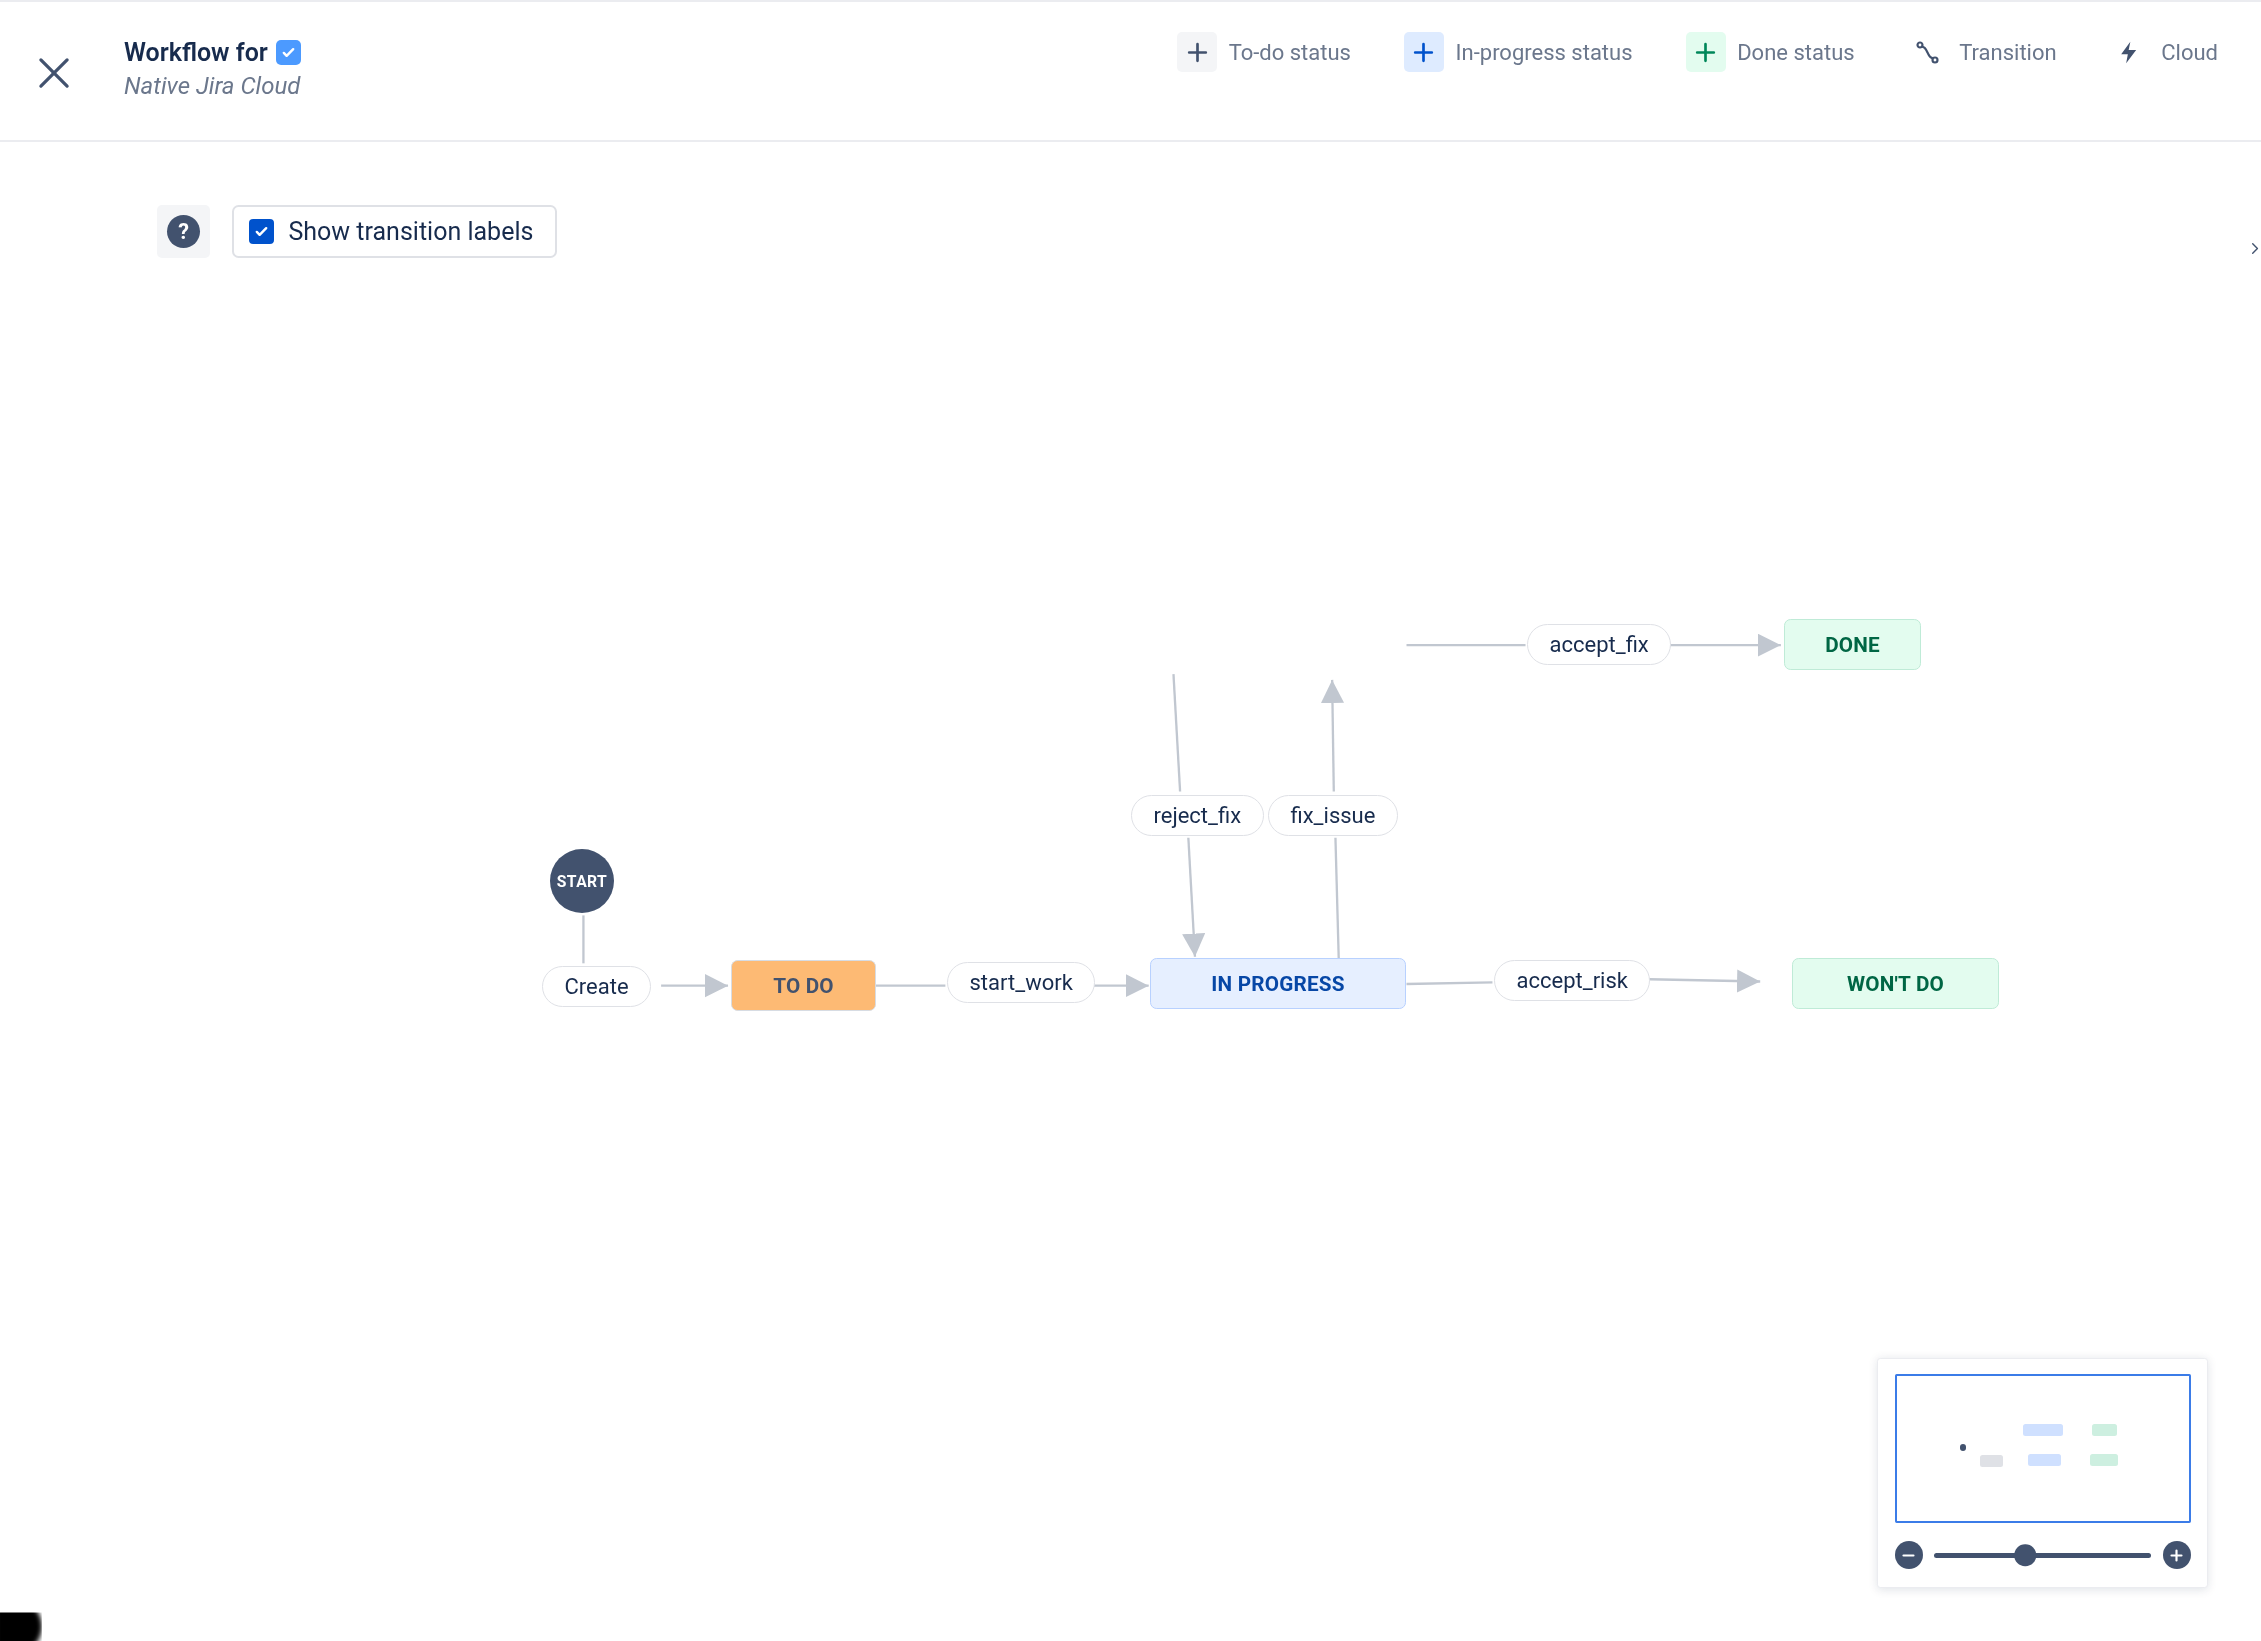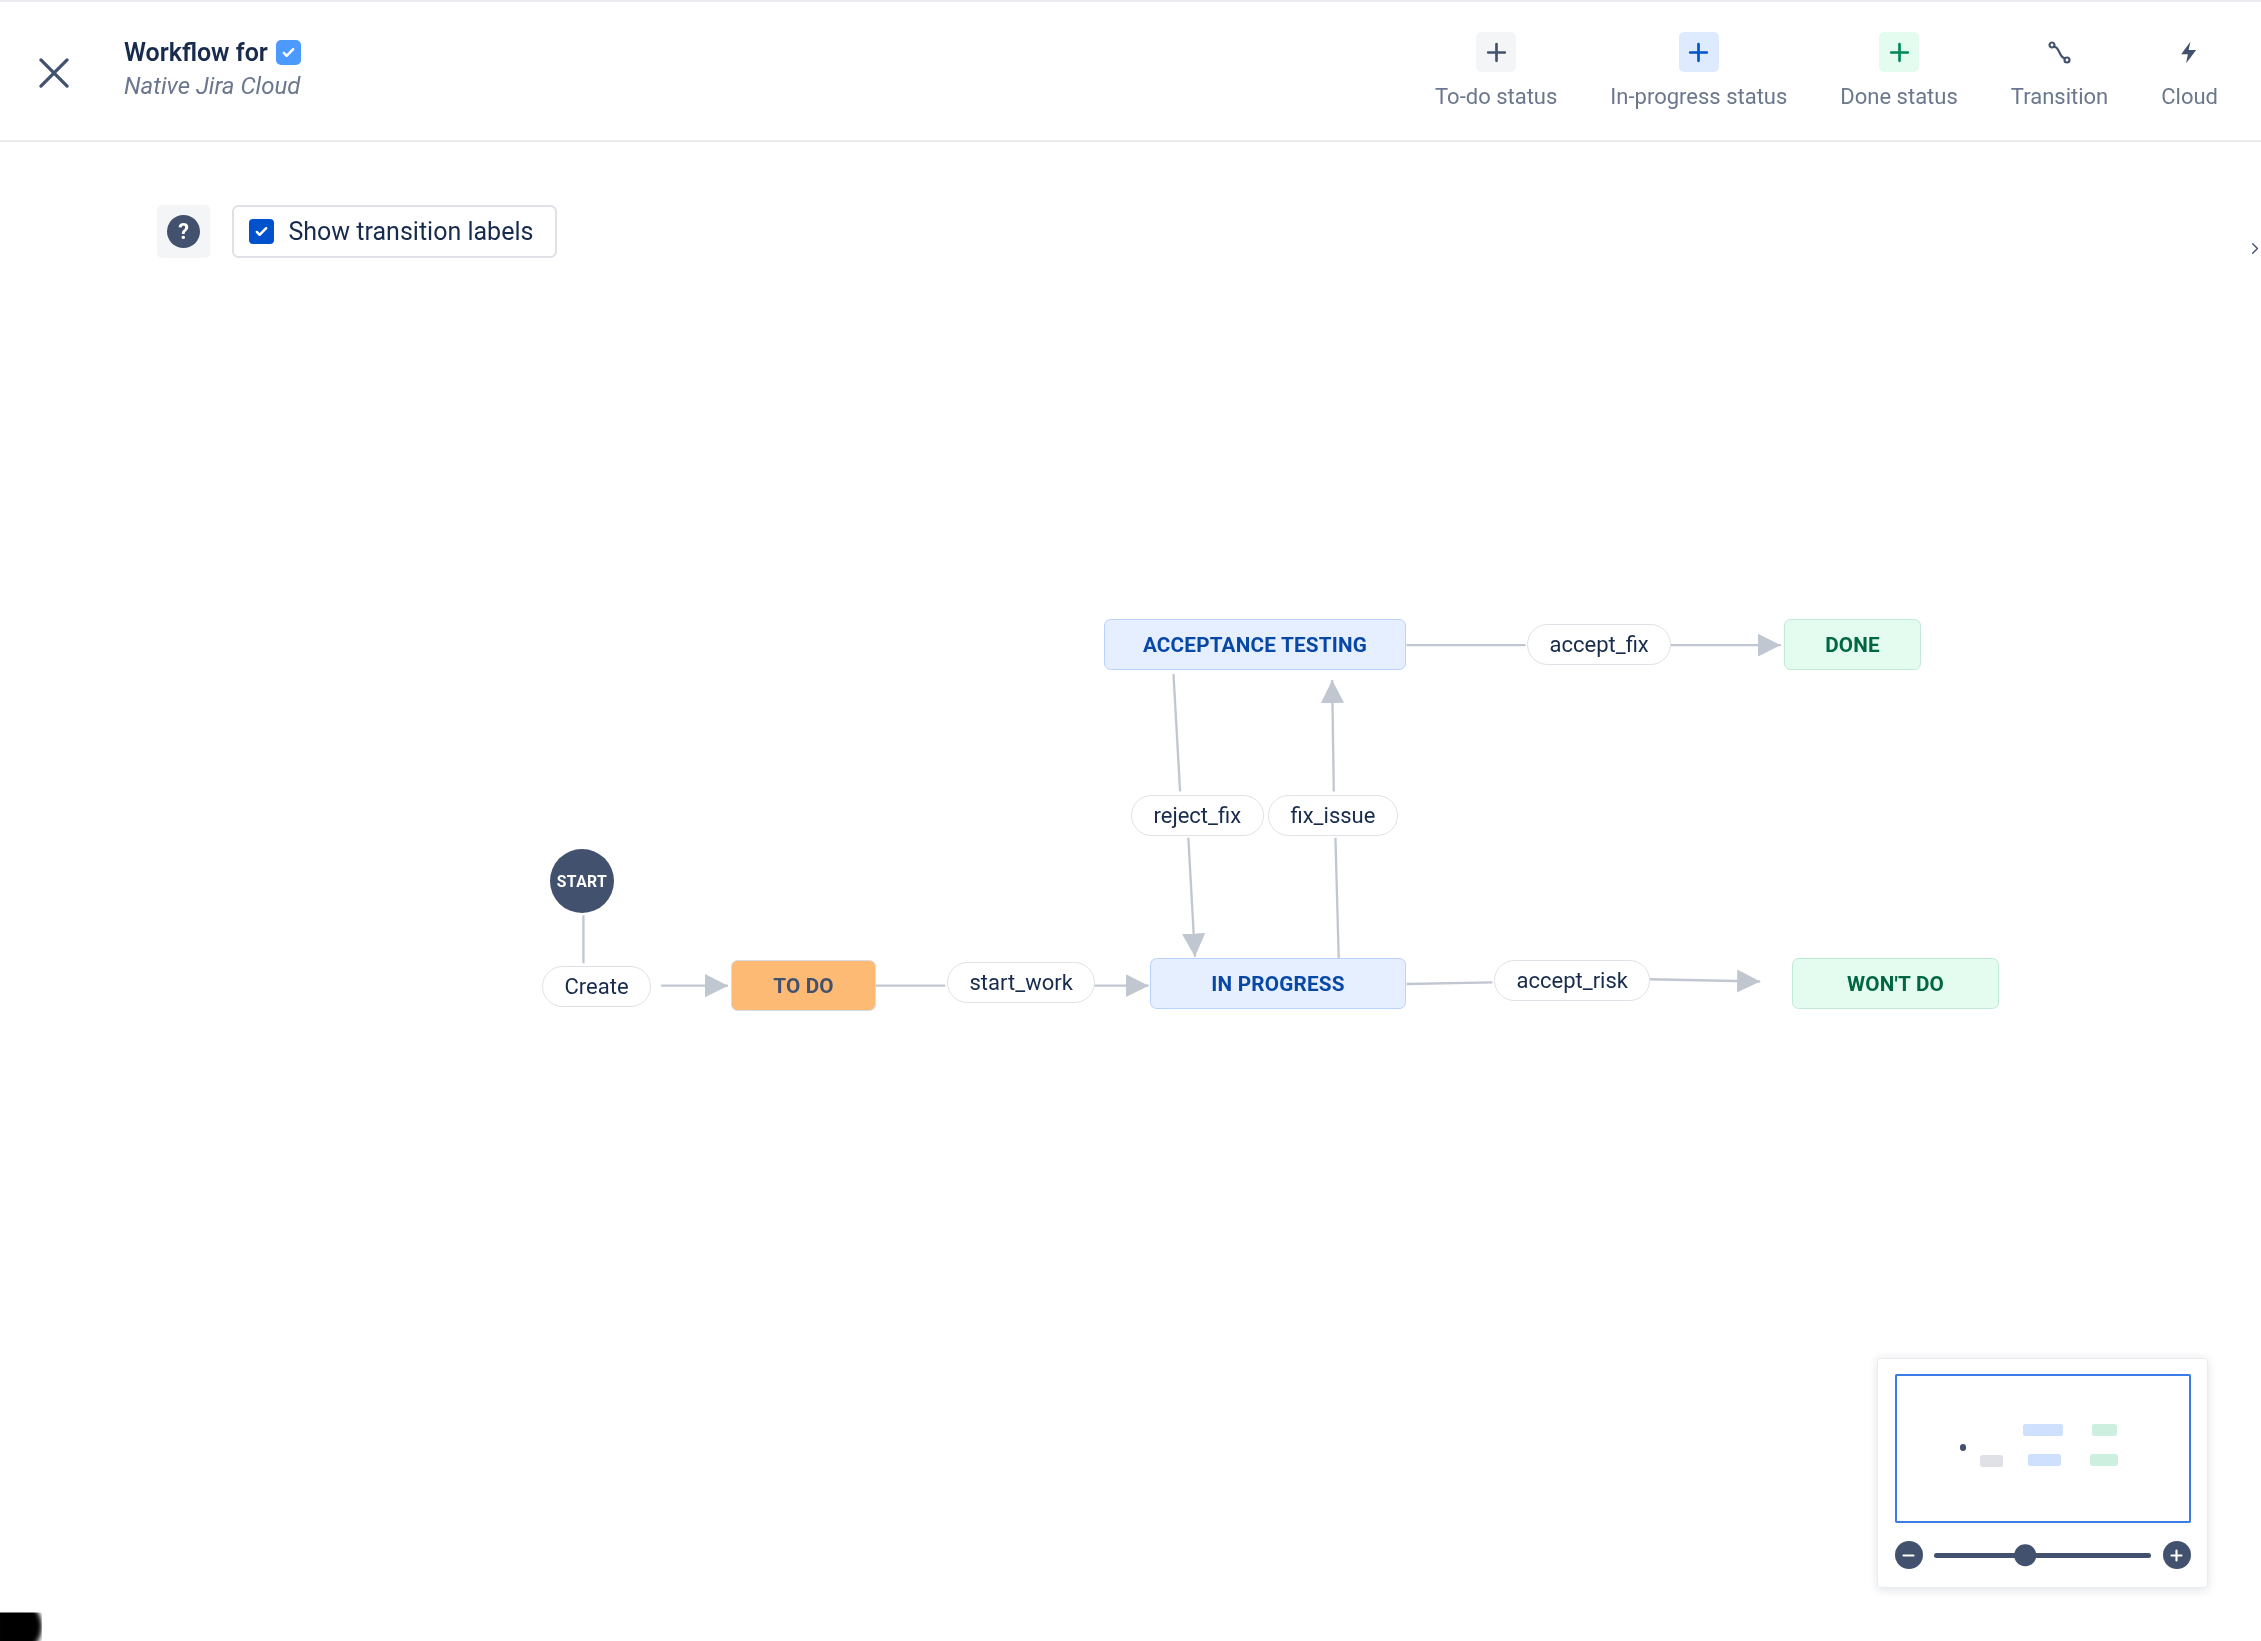--- a/index.html
+++ b/index.html
@@ -41,21 +41,21 @@
   .title-badge svg { width: 15px; height: 15px; }
   .subtitle-text { font-size: 24px; color: #6B778C; margin-top: 5px; font-style: italic; }
 
   .toolbar {
     position: absolute;
     top: 30px; right: 43px;
     display: flex; gap: 53px;
     align-items: flex-start;
   }
   .tool {
-    display: flex; flex-direction: column; align-items: center;
+    display: flex; align-items: center;
     gap: 11.6px;
     cursor: pointer;
   }
   .tool-icon {
     width: 40px; height: 40px;
     border-radius: 5px;
     display: flex; align-items: center; justify-content: center;
   }
   .tool-icon svg { width: 25px; height: 25px; }
   .tool-label { font-size: 22px; color: #6B778C; white-space: nowrap; }
@@ -333,21 +333,20 @@
 
     <line x1="1614" y1="782" x2="1612" y2="647" marker-end="url(#ah)"></line>
   </svg>
 
   <div class="start-node" style="left:550px; top:704px;">START</div>
 
   <div class="node n-grey" style="left:731px; top:815px; width:145px;">TO DO</div>
 
   <div class="node n-blue" style="left:1150px; top:813px; width:256px;">IN PROGRESS</div>
 
-  <div class="node n-blue" style="left:1104px; top:474px; width:302px;">ACCEPTANCE TESTING</div>
 
   <div class="node n-green" style="left:1784px; top:474px; width:137px;">DONE</div>
 
   <div class="node n-green" style="left:1764px; top:813px; width:207px;margin-left:28px;">WON'T DO</div>
 
   <div class="trans-label" style="left:542px; top:821px;">Create</div>
 
   <div class="trans-label" style="left:947px; top:817px;">start_work</div>
 
   <div class="trans-label" style="left:1494px; top:815px;">accept_risk</div>

